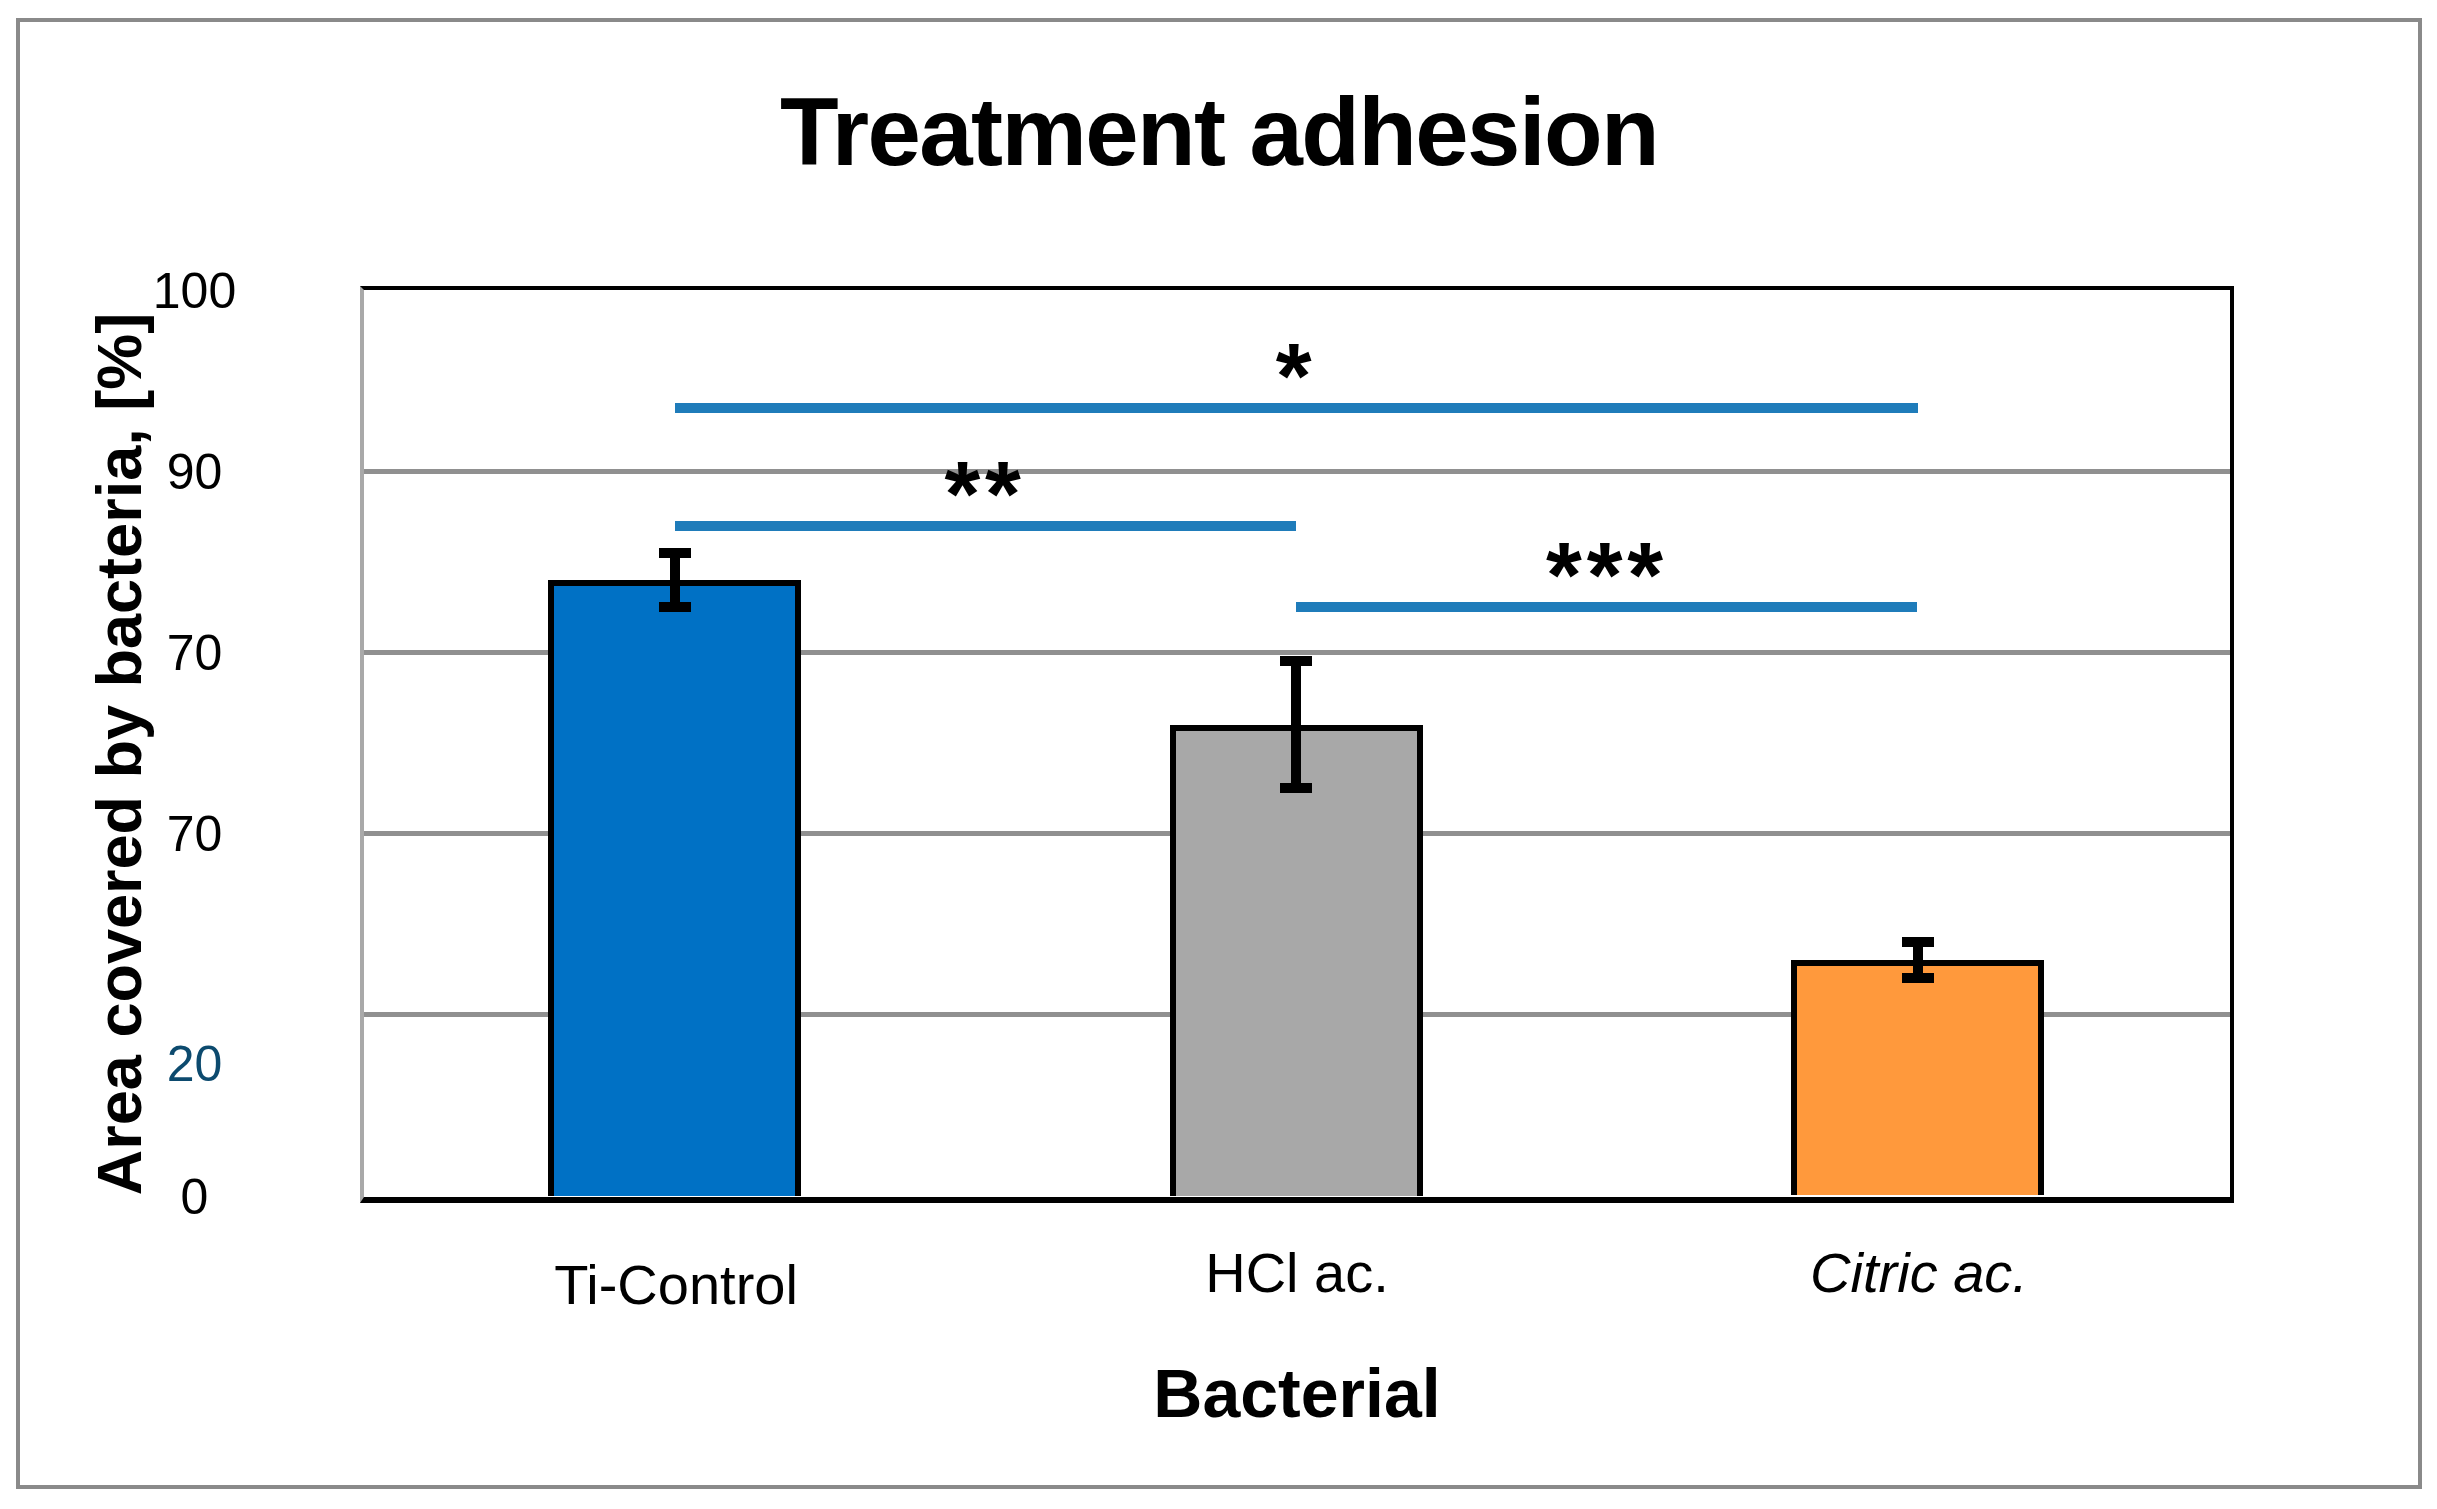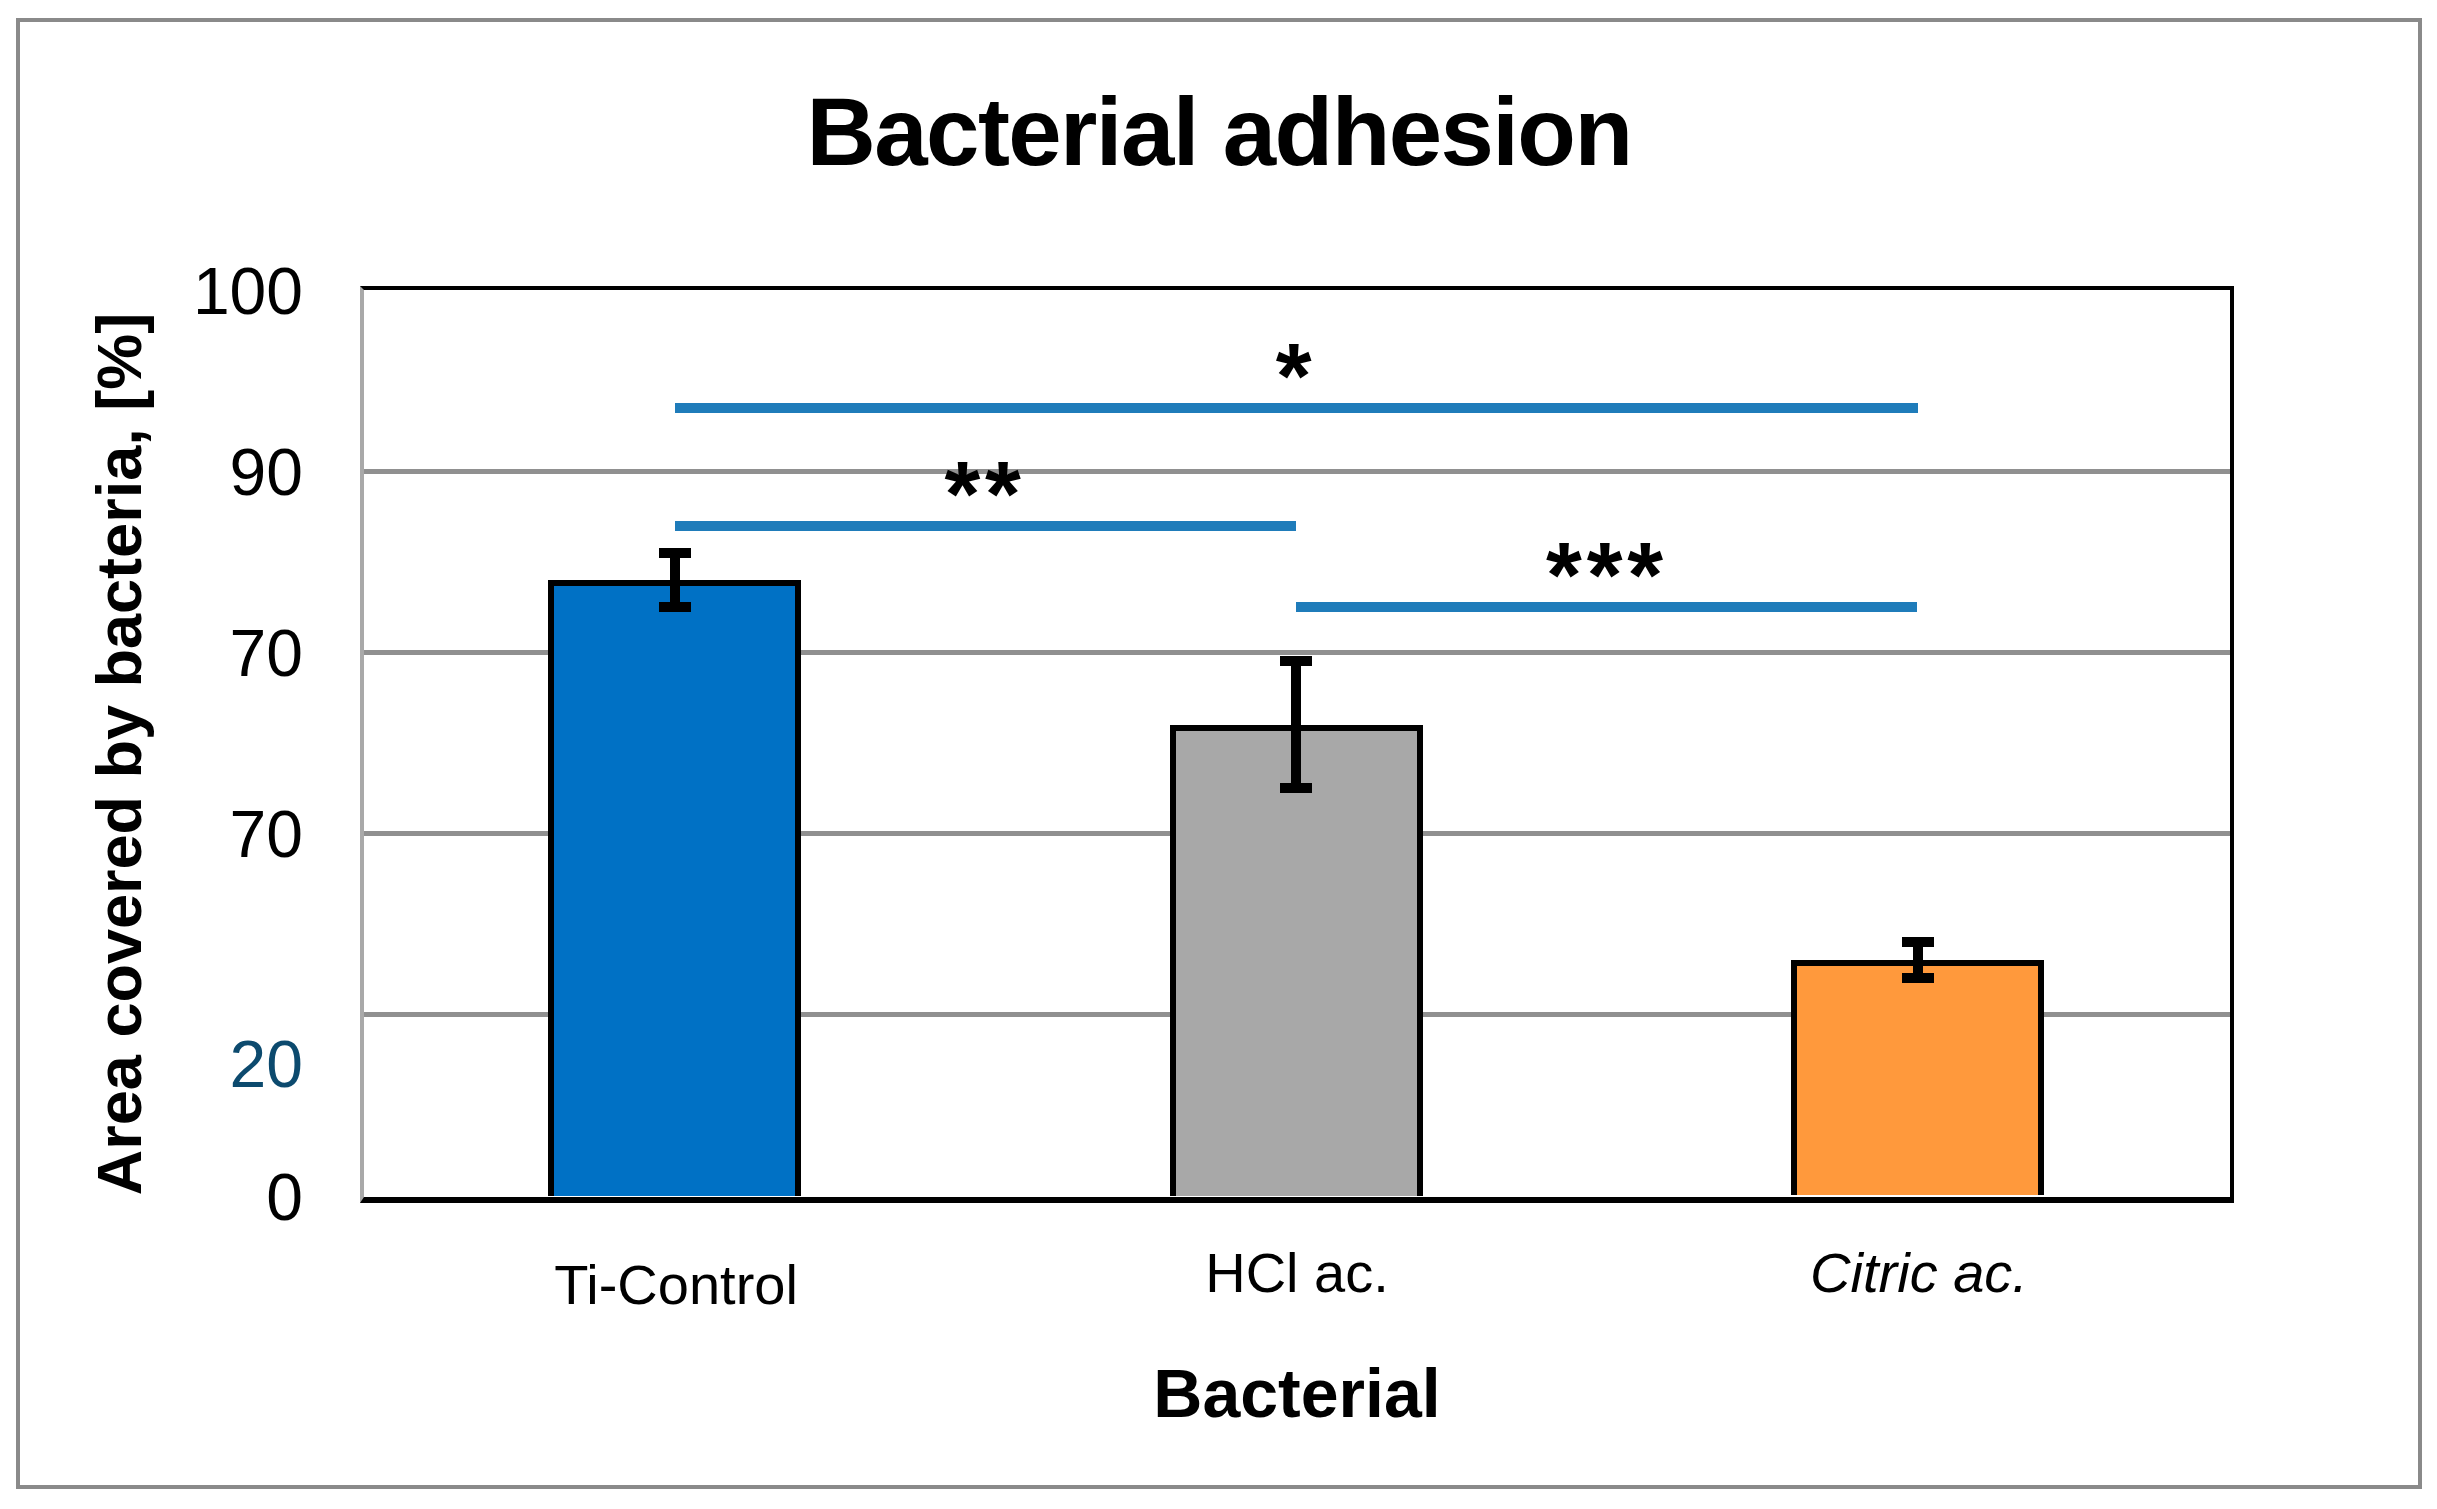--- a/index.html
+++ b/index.html
@@ -24,21 +24,21 @@
   .grid{position:absolute;left:0;width:100%;height:4.8px;background:#909090;}
   .bar{position:absolute;box-sizing:border-box;border:6.4px solid #000;border-bottom:none;}
   .errline,.errcap{position:absolute;background:#000;}
   .sigline{position:absolute;height:10.4px;}
   .siglabel{
     position:absolute;transform:translateX(-50%);font-size:92px;font-weight:bold;
     line-height:1;white-space:nowrap;letter-spacing:4.8px;
   }
   .ytick{
     position:absolute;left:86px;width:217px;height:58px;line-height:58px;
-    text-align:right;font-size:66px;
+    text-align:center;font-size:50px;
   }
   .cat{
     position:absolute;transform:translateX(-50%);font-size:56px;line-height:1;
     white-space:nowrap;top:1245px;
   }
   .xlabel{
     position:absolute;transform:translateX(-50%);left:1297px;top:1359px;
     font-size:68px;font-weight:bold;line-height:1;white-space:nowrap;
   }
   .ylabel{
@@ -46,21 +46,21 @@
     transform:translate(-50%,-50%) rotate(-90deg);
     font-size:63px;font-weight:bold;line-height:1;white-space:nowrap;
   }
 </style>
 </head>
 <body>
 
 <div class="canvas">
   <div class="frame" style="border-color: rgb(138, 138, 138);"></div>
 
-  <div class="title">Bacterial adhesion</div>
+  <div class="title">Treatment adhesion</div>
 
   <div class="ylabel">Area covered by bacteria, [%]</div>
 
   <div class="plot" id="plot" style="border-left-color: rgb(169, 169, 169);">
       <div class="grid" style="top: 722px; background: rgb(144, 144, 144);"></div>
       <div class="grid" style="top: 541px; background: rgb(144, 144, 144);"></div>
       <div class="grid" style="top: 360px; background: rgb(144, 144, 144);"></div>
       <div class="grid" style="top: 179px; background: rgb(144, 144, 144);"></div>
       <div class="bar" style="left: 184px; width: 253px; top: 290px; height: 616px; background: rgb(0, 113, 197); border-color: rgb(0, 0, 0);"></div>
       <div class="errline" style="left: 306px; width: 10.4px; top: 263px; height: 54px; background: rgb(0, 0, 0);"></div>

